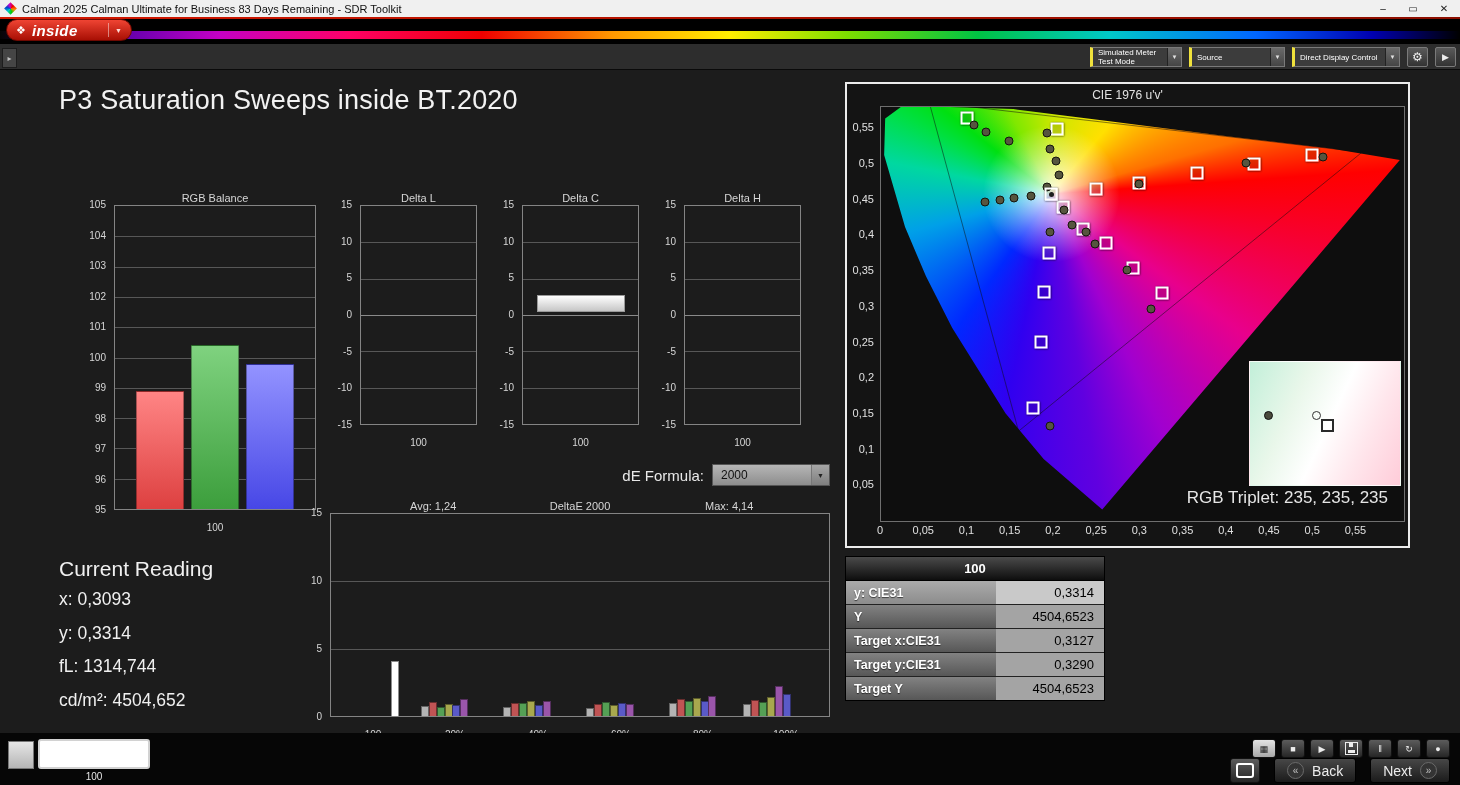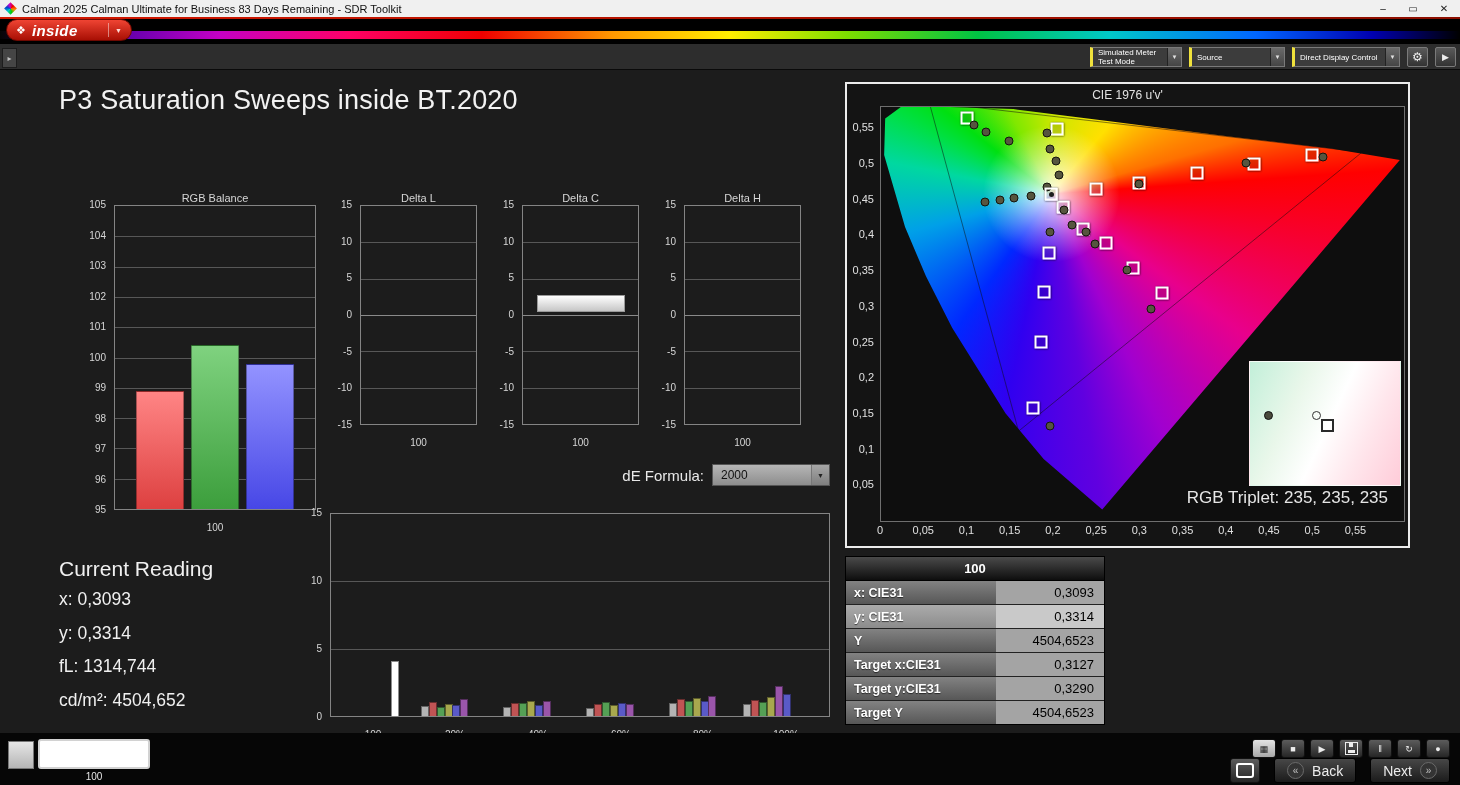--- a/index.html
+++ b/index.html
@@ -308,20 +308,25 @@
 
     <div class="de-formula">
       <span class="de-label">dE Formula:</span>
       <div class="de-select">
         <span>2000</span>
         <span class="de-arrow">▼</span>
       </div>
     </div>
 
     <div class="chart" style="left:298px;top:431px;width:532px;height:243px;">
+      <div class="de-top">
+        <span class="avg">Avg: 1,24</span>
+        <span class="tt">DeltaE 2000</span>
+        <span class="mx">Max: 4,14</span>
+      </div>
       <div class="yticks">
           <div class="ytick" style="top: 100%;">0</div>
           <div class="ytick" style="top: 66.6667%;">5</div>
           <div class="ytick" style="top: 33.3333%;">10</div>
           <div class="ytick" style="top: 0%;">15</div>
         </div>
       <div class="plot">
           <div class="gridline" style="top: 66.6667%;"></div>
           <div class="gridline" style="top: 33.3333%;"></div>
           <div class="vbar" style="left: 12.8%; height: 27.3333%; background: rgb(255, 255, 255);"></div>
@@ -455,24 +460,20 @@
           <div class="cie-xtick" style="left: 74.3802%;">0,45</div>
           <div class="cie-xtick" style="left: 82.6446%;">0,5</div>
           <div class="cie-xtick" style="left: 90.9091%;">0,55</div>
         </div>
       <div class="cie-triplet">RGB Triplet: 235, 235, 235</div>
     </div>
 
     <div class="data-table">
       <div class="dt-header">100</div>
       <div>
-          <div class="dt-row">
-            <div class="dt-label">x: CIE31</div>
-            <div class="dt-value">0,3093</div>
-          </div>
           <div class="dt-row selected">
             <div class="dt-label">y: CIE31</div>
             <div class="dt-value">0,3314</div>
           </div>
           <div class="dt-row">
             <div class="dt-label">Y</div>
             <div class="dt-value">4504,6523</div>
           </div>
           <div class="dt-row">
             <div class="dt-label">Target x:CIE31</div>

